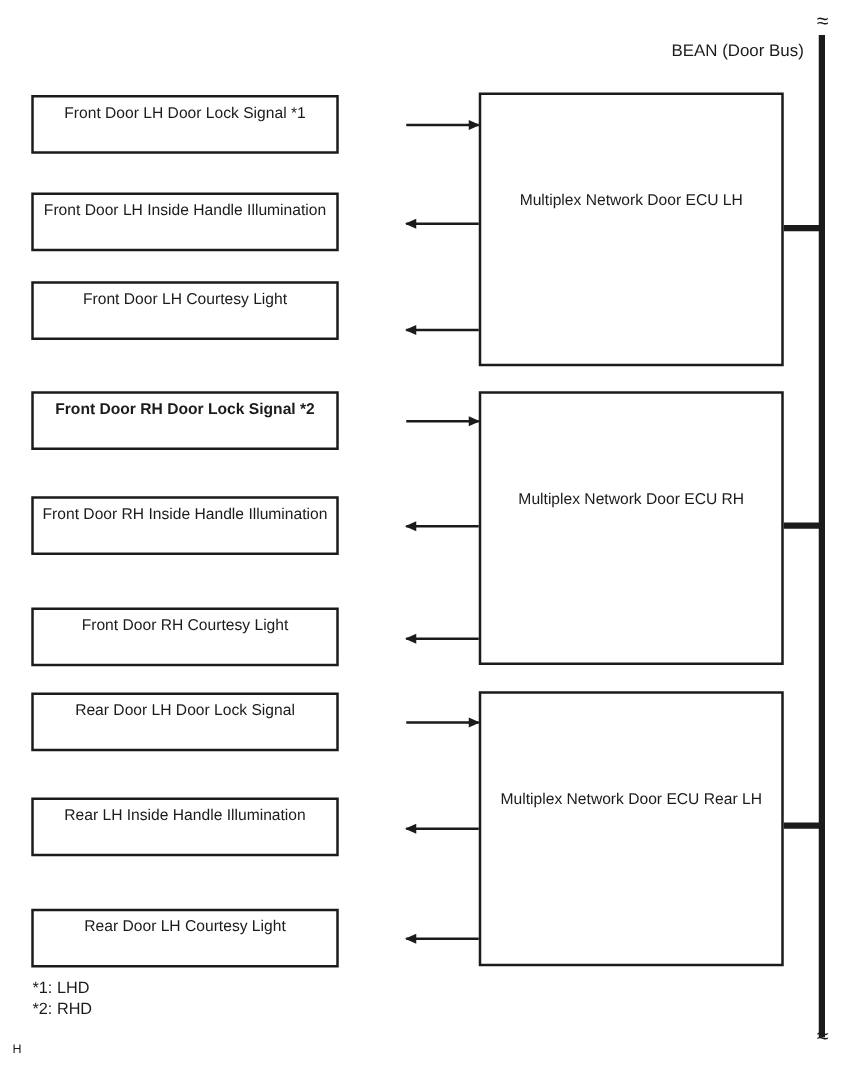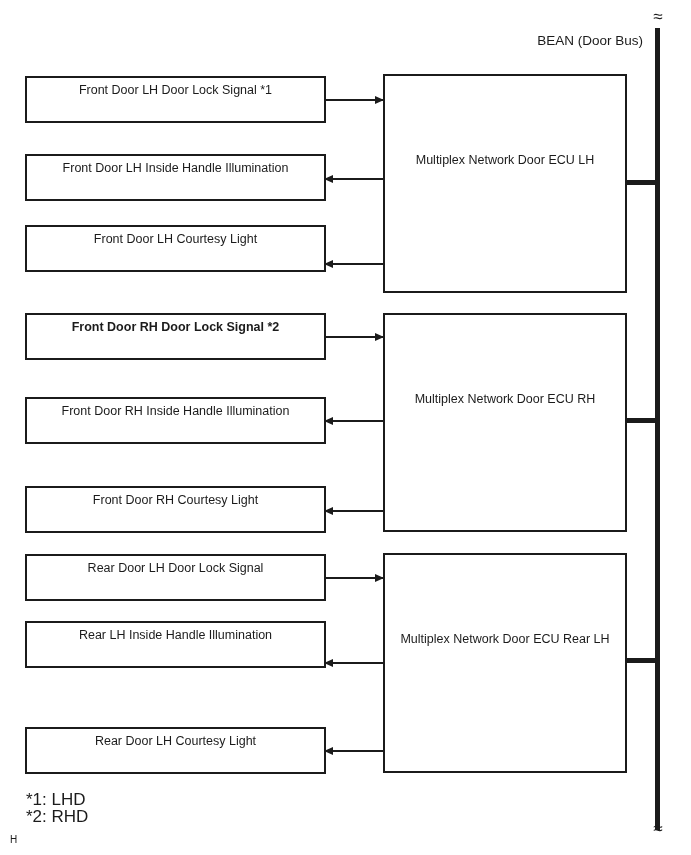--- a/index.html
+++ b/index.html
@@ -8,21 +8,21 @@
     width: 691px;
     height: 855px;
     background: #ffffff;
     font-family: "Liberation Sans", "DejaVu Sans", sans-serif;
     color: #1b1b1b;
     overflow: hidden;
   }
   .sigbox {
     position: absolute;
     left: 25px;
-    width: 301px;
+    width: 246px;
     height: 47px;
     border: 2px solid #1b1b1b;
     box-sizing: border-box;
     text-align: center;
     padding-top: 5px;
     font-size: 12.5px;
     line-height: 15px;
     background: #ffffff;
   }
   .ecubox {
@@ -78,23 +78,22 @@
   .bus-label {
     position: absolute;
     top: 33px;
     right: 48px;
     font-size: 13.5px;
     white-space: nowrap;
   }
   .footnotes {
     position: absolute;
     left: 26px; top: 781px;
-    font-size: 17px;
+    font-size: 13px;
     line-height: 17px;
-    margin-top: 10px;
   }
   .page-marker {
     position: absolute;
     left: 10px; top: 834px;
     font-size: 10px;
   }
 </style>
 </head>
 <body>
 
@@ -133,21 +132,21 @@
   </div>
   <div class="sigbox" style="top:486px;">
     <span>Front Door RH Courtesy Light</span>
   </div>
   <div class="sigbox" style="top:397px;">
     <span>Front Door RH Inside Handle Illumination</span>
   </div>
   <div class="sigbox" style="top:554px;">
     <span>Rear Door LH Door Lock Signal</span>
   </div>
-  <div class="sigbox" style="top:621px;">
+  <div class="sigbox" style="top:638px;">
     <span>Rear LH Inside Handle Illumination</span>
   </div>
   <div class="sigbox" style="top:727px;">
     <span>Rear Door LH Courtesy Light</span>
   </div>
 
   <div class="arrow right" style="top:96px;">
     <span class="line"></span>
     <span class="head"></span>
   </div>

